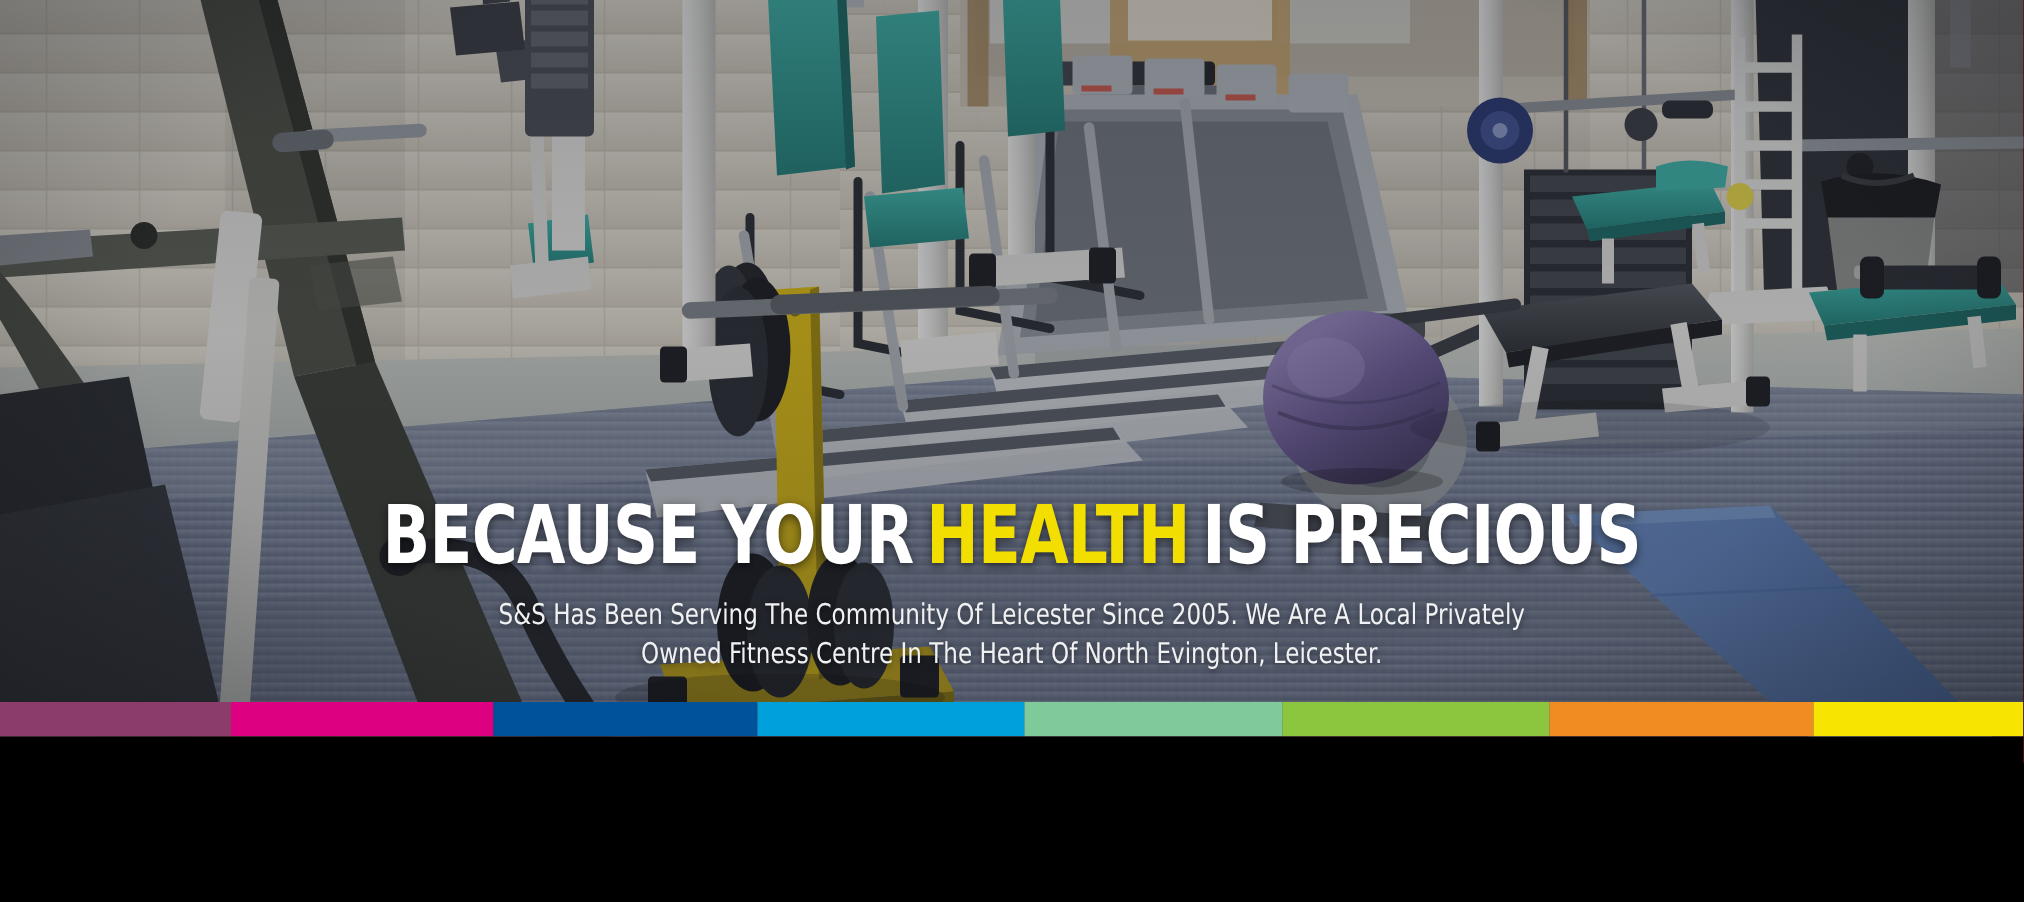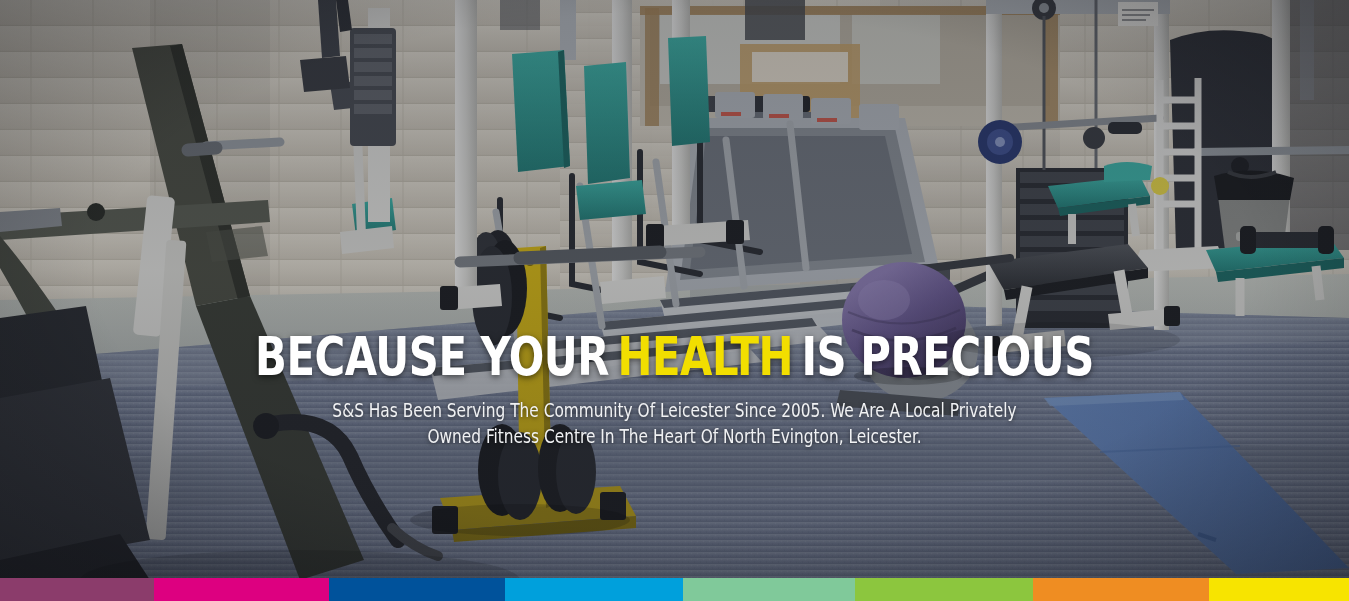--- a/index.html
+++ b/index.html
@@ -1,21 +1,21 @@
 <!DOCTYPE html>
 <html><head>
 <meta charset="utf-8">
 <style>
   html,body{margin:0;padding:0;background:#000;}
   body{font-family:"Liberation Sans", sans-serif;}
 
   .hero{
     position:relative;
     width:1349px;
-    height:601px;
+    height:491px;
     overflow:hidden;
     background:#7f1d1d;
   }
 
   
   .scene{position:absolute;inset:0;width:100%;height:100%;display:block;}
   .scene-overlay{
     position:absolute;inset:0;
     background:linear-gradient(180deg,rgba(20,22,30,.34) 0%,rgba(20,22,30,.26) 45%,rgba(20,22,30,.40) 100%);
     pointer-events:none;

